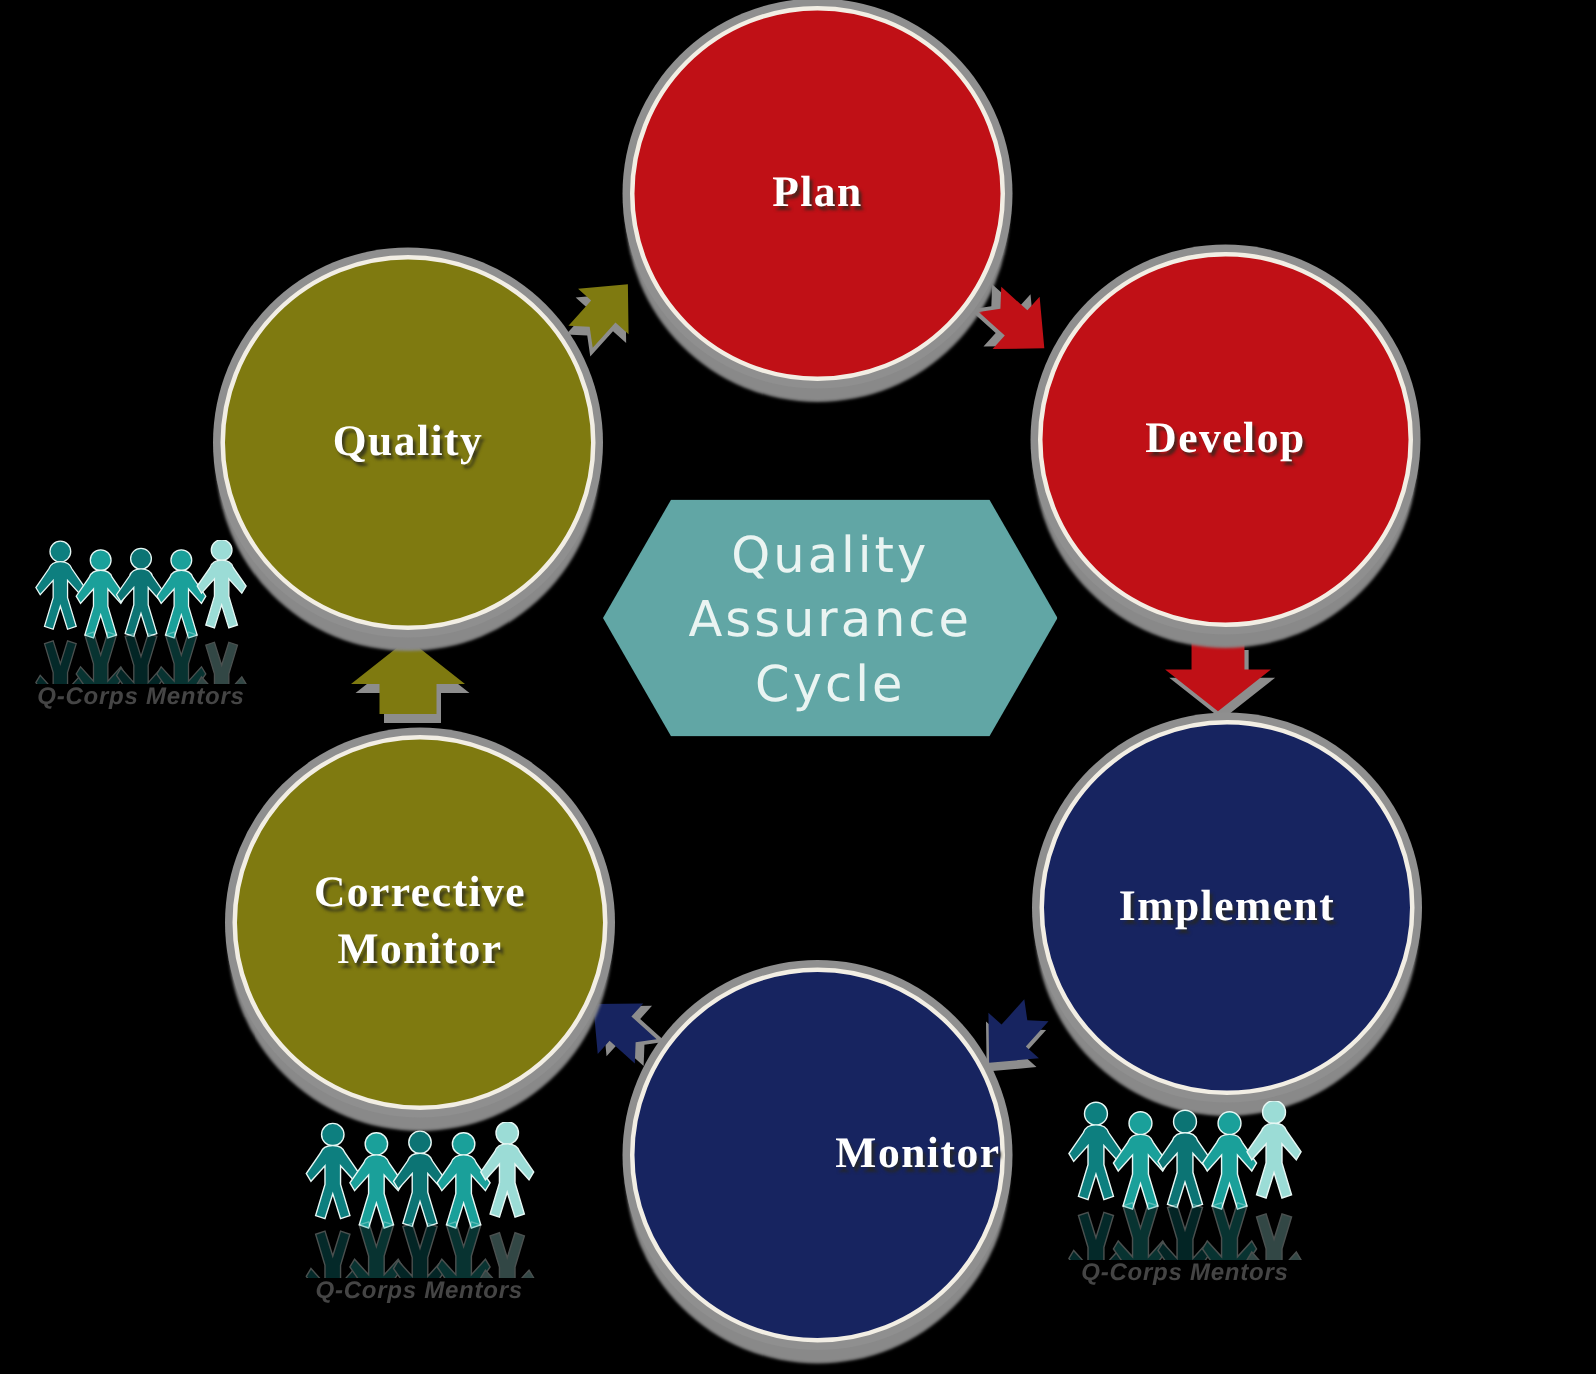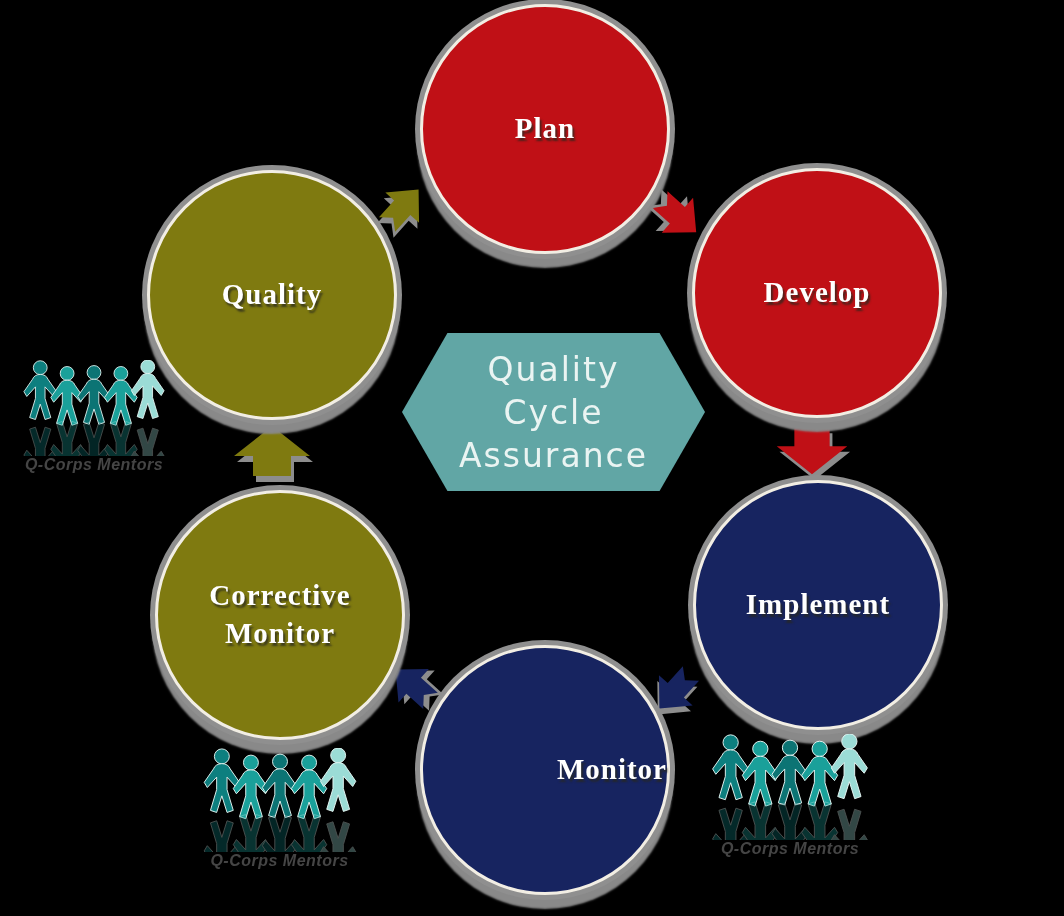--- a/index.html
+++ b/index.html
@@ -72,22 +72,22 @@
         <circle cx="18" cy="8" r="7.2"></circle>
         <path d="M18,15 C14,15 11,17 10,20 L1,33 L4,38 L13,28 L13,40 L7,60 L13,62 L18,46 L23,62 L29,60 L23,40 L23,28 L32,38 L35,33 L26,20 C25,17 22,15 18,15 Z"></path>
       </g>
       <path id="arr-chevron" d="M32,3 L57,30 L44,30 L44,55 L32,45 L20,55 L20,30 L7,30 Z"></path>
       <path id="arr-block" d="M44,2 L82,32 L63,32 L63,52 L25,52 L25,32 L6,32 Z"></path>
     </defs>
   </svg>
 
   <div class="hexagon">
     <div class="hex-line">Quality</div>
+    <div class="hex-line">Assurance</div>
     <div class="hex-line">Cycle</div>
-    <div class="hex-line">Assurance</div>
   </div>
 
   <div class="circle bg-red pos-plan">
     <span class="circle-label">Plan</span>
   </div>
   <div class="circle bg-red pos-develop">
     <span class="circle-label">Develop</span>
   </div>
   <div class="circle bg-navy pos-implement">
     <span class="circle-label">Implement</span>

